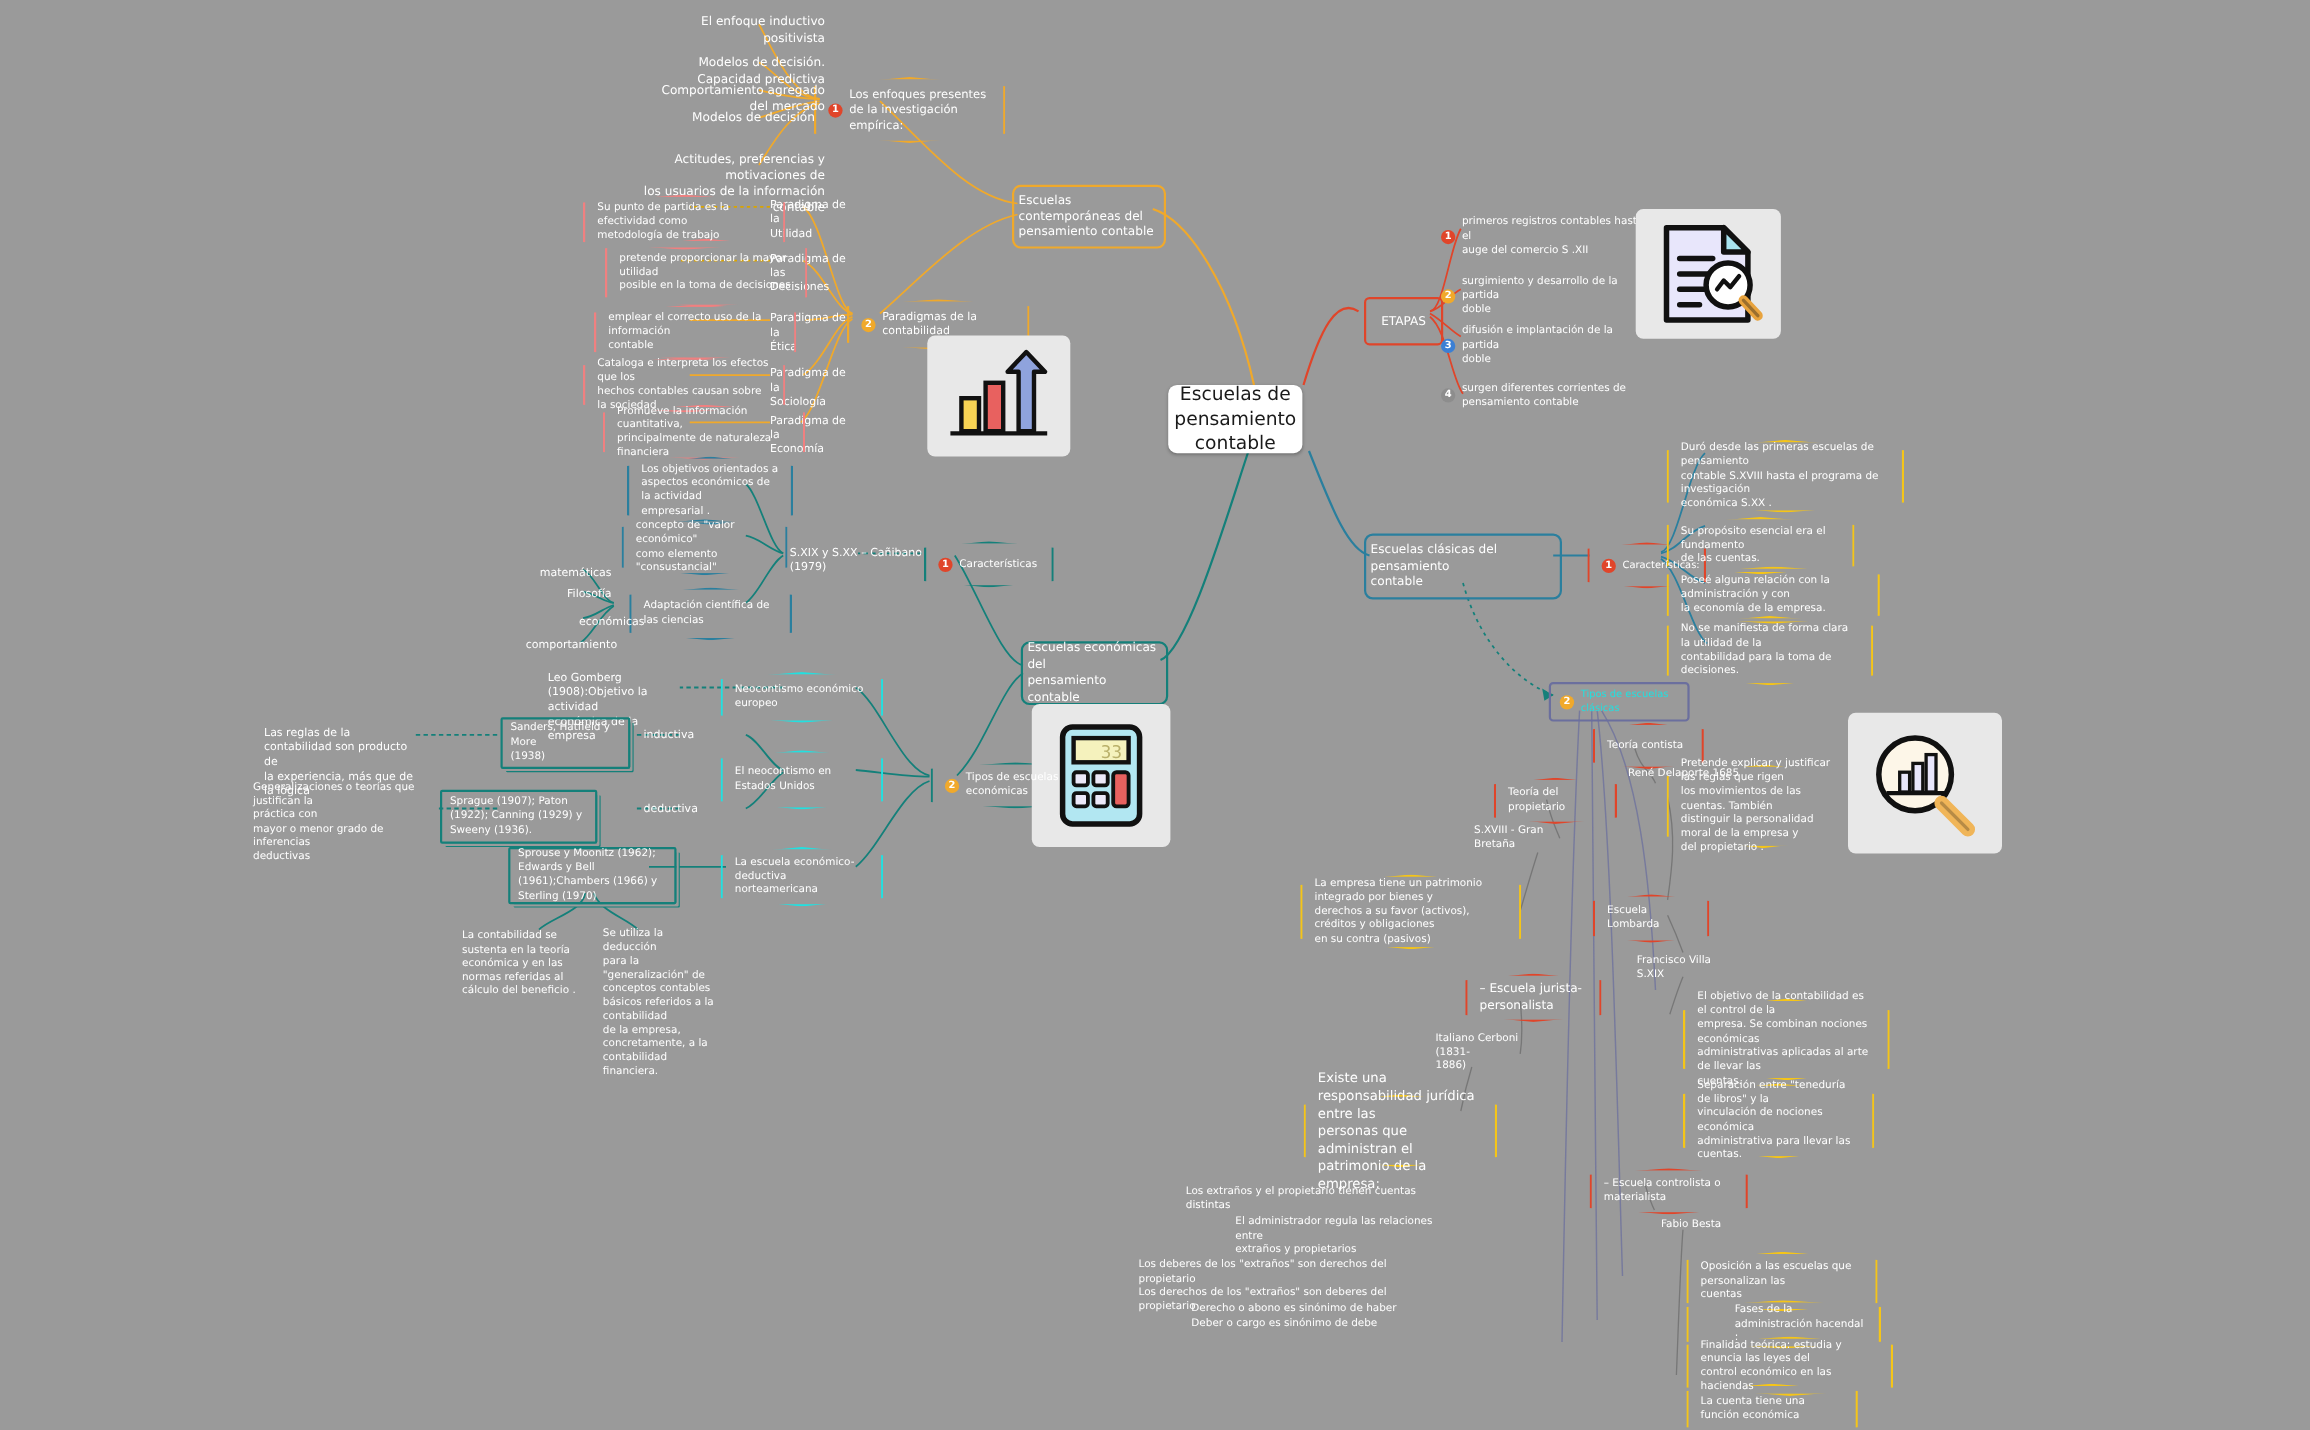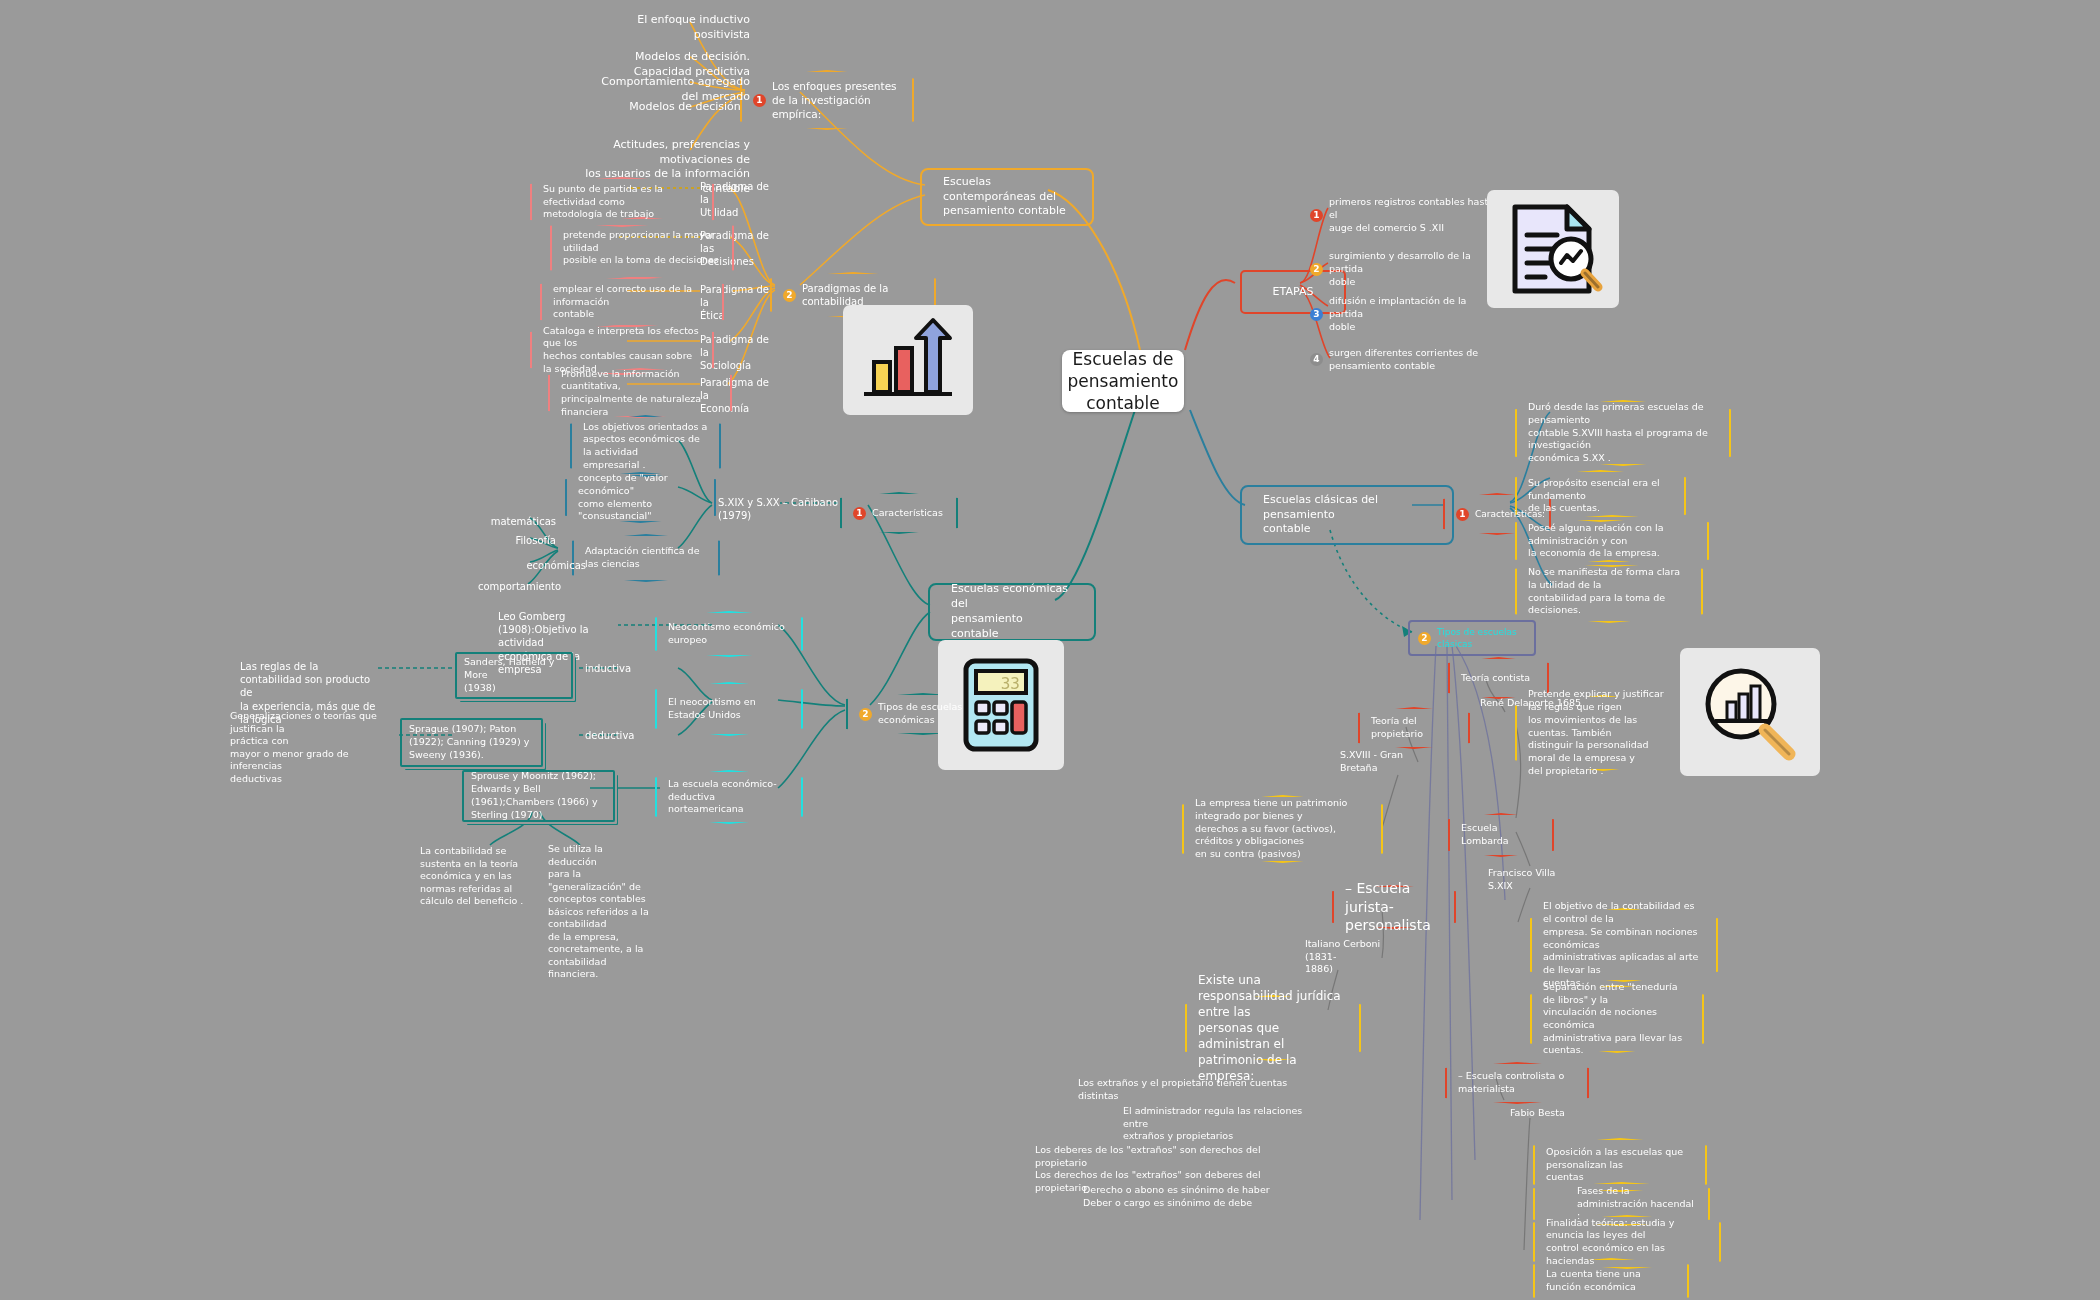--- a/index.html
+++ b/index.html
@@ -14,21 +14,21 @@
   
   .hex{position:absolute;display:flex;align-items:center;padding:9px 13px;
        font-size:10.5px;line-height:1.34;color:#fff;white-space:pre-line;
        background:transparent;}
   .hex::before{content:"";position:absolute;inset:0;border:2px solid var(--c);
        clip-path:polygon(0 14%,50% 0,100% 14%,100% 86%,50% 100%,0 86%);
        -webkit-clip-path:polygon(0 14%,50% 0,100% 14%,100% 86%,50% 100%,0 86%);}
   .hex > span{position:relative;z-index:2;}
   
   .rr{position:absolute;display:flex;align-items:center;border-radius:8px;
-      border:2px solid var(--c);padding:7px 21px;font-size:11px;line-height:1.35;
+      border:2px solid var(--c);padding:7px 4px;font-size:11px;line-height:1.35;
       color:#fff;white-space:pre-line;background:transparent;}
   
   #root{position:absolute;background:#ffffff;color:#1a1a1a;border-radius:8px;
         display:flex;align-items:center;justify-content:center;text-align:center;
         font-size:17px;line-height:1.3;white-space:pre-line;
         box-shadow:0 1px 3px rgba(0,0,0,.25);}
   
   .badge{display:inline-flex;align-items:center;justify-content:center;
          width:13px;height:13px;border-radius:50%;font-size:9px;font-weight:bold;
          color:#fff;margin-right:6px;flex:0 0 auto;line-height:1;}
@@ -349,21 +349,21 @@
     <span>Teoría del  propietario</span>
   </div>
   <div class="txt xs" style="left:1340px;top:749px;width:78px;">S.XVIII -  Gran
 Bretaña</div>
   <div class="hex" style="--c:#f5c518;left:1182px;top:795px;width:175px;height:50px;font-size:9.5px;">
     <span>La empresa tiene un patrimonio integrado por bienes y
 derechos a su favor (activos), créditos y obligaciones
 en su contra (pasivos)</span>
   </div>
 
-  <div class="hex" style="--c:#e0452a;left:1332px;top:885px;width:98px;height:26px;font-size:14px;">
+  <div class="hex" style="--c:#e0452a;left:1332px;top:885px;width:98px;height:26px;font-size:11px;">
     <span>– Escuela jurista-personalista</span>
   </div>
   <div class="txt xs" style="left:1305px;top:938px;width:86px;">Italiano Cerboni (1831-
 1886)</div>
   <div class="hex" style="--c:#f5c518;left:1185px;top:995px;width:150px;height:48px;font-size:12px;">
     <span>Existe una responsabilidad jurídica entre las
 personas que administran el patrimonio  de la
 empresa:</span>
   </div>
   <div class="txt xs" style="left:1078px;top:1077px;width:220px;">Los extraños y el propietario tienen cuentas distintas</div>

